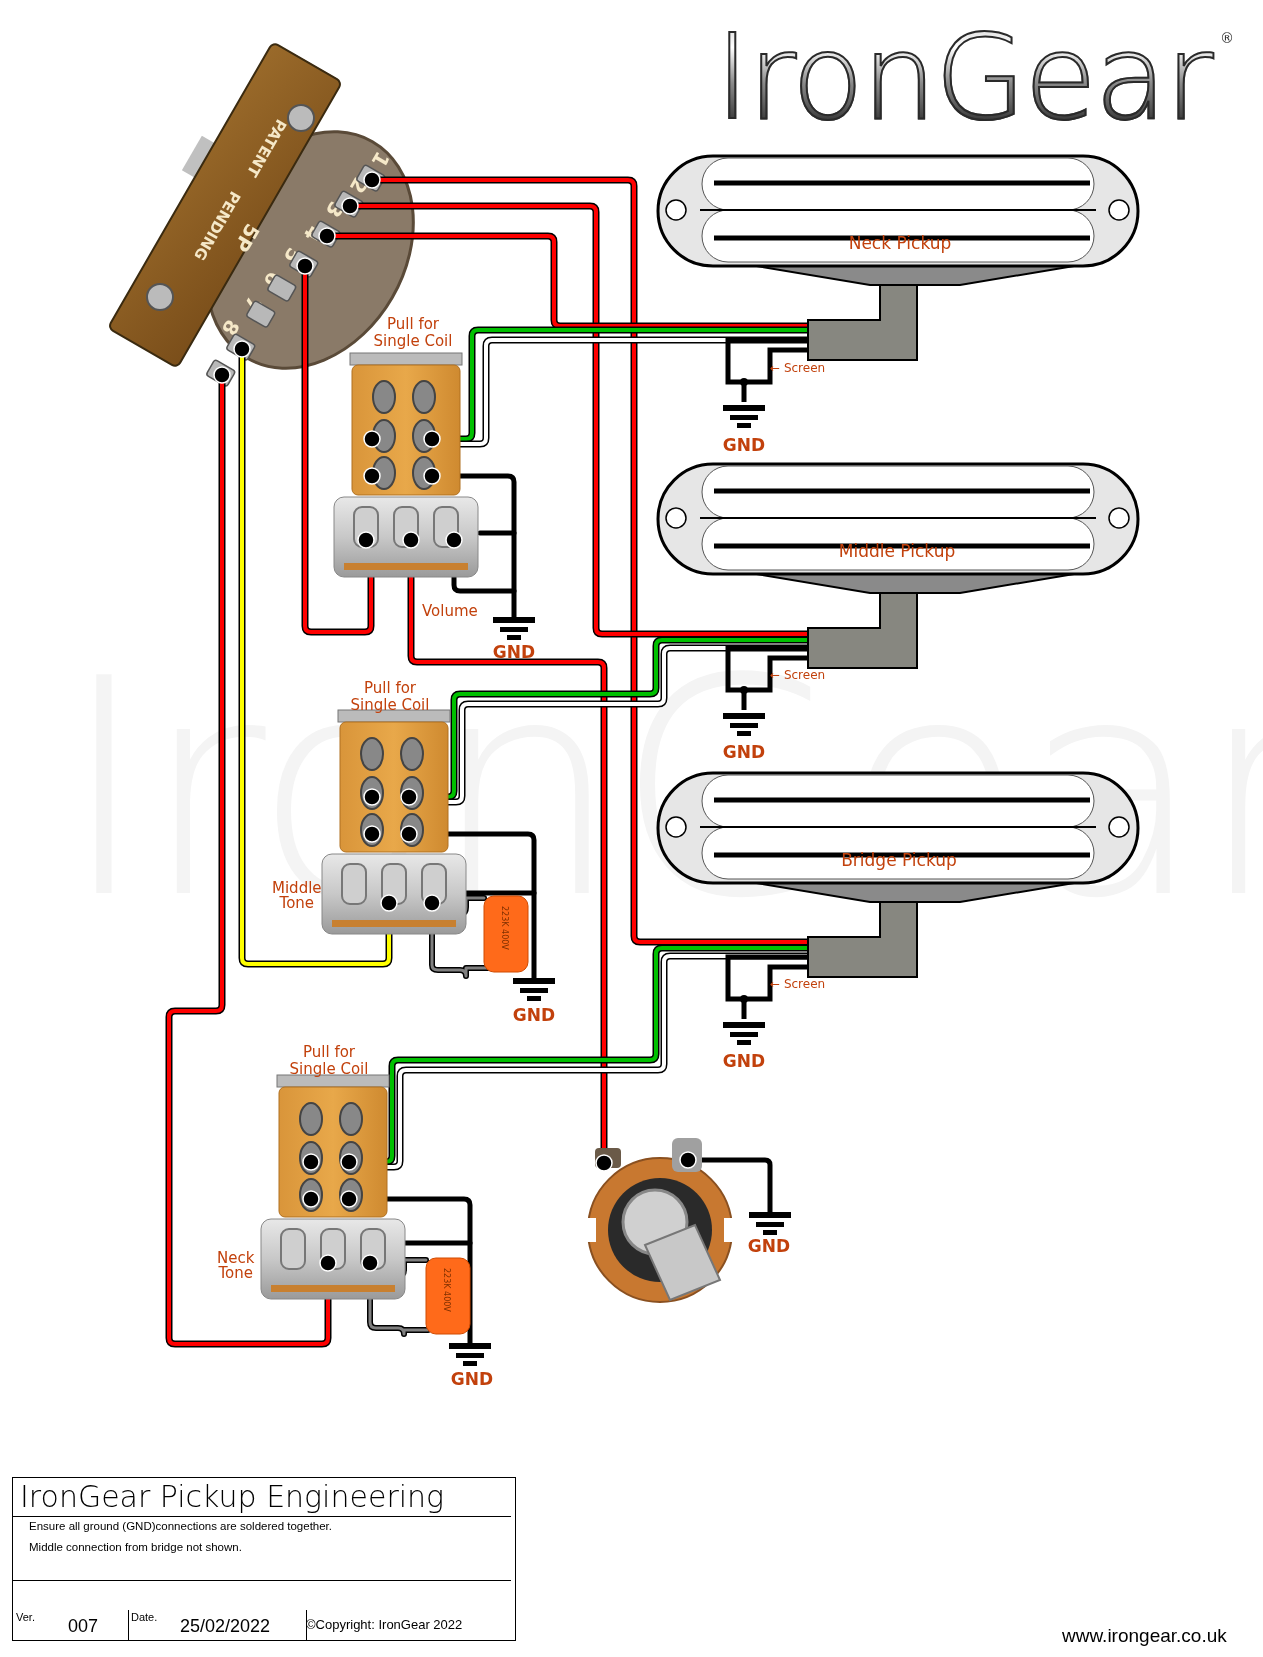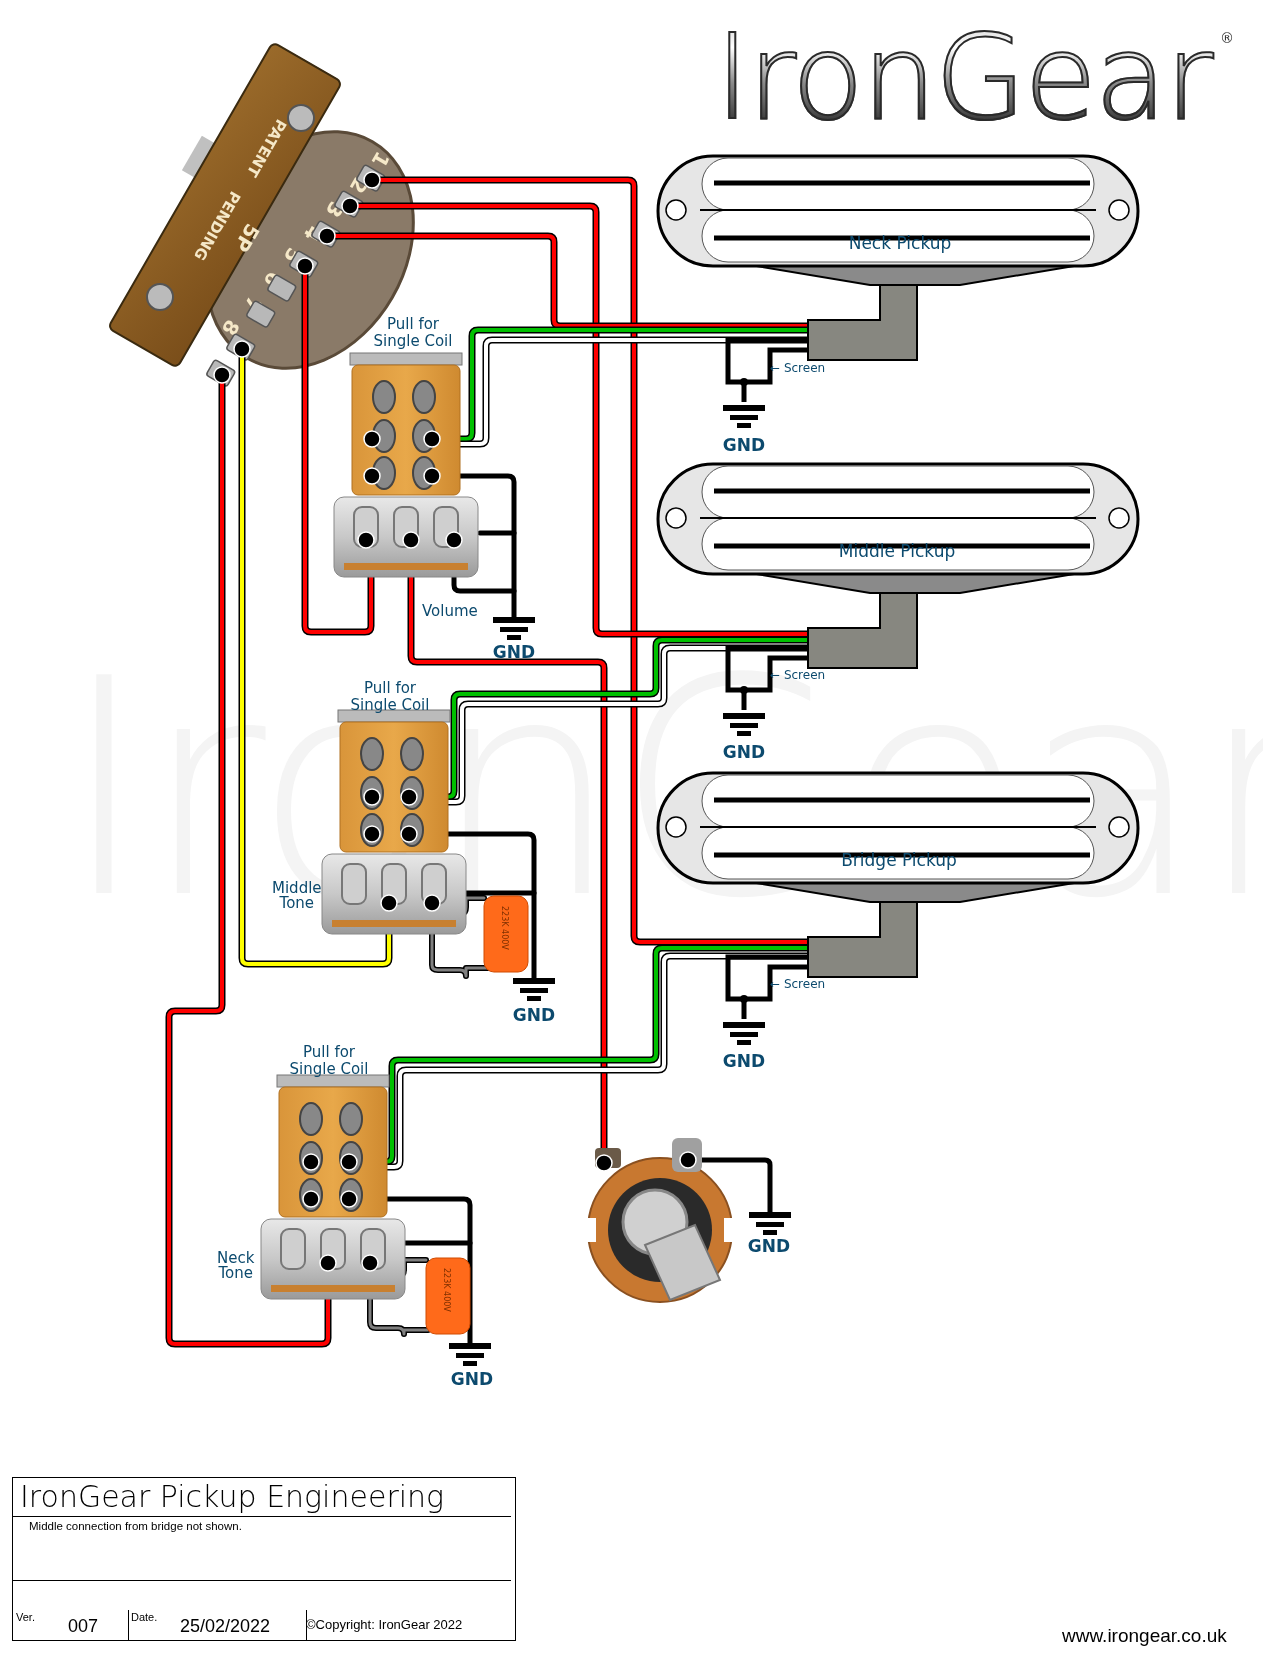--- a/index.html
+++ b/index.html
@@ -3,21 +3,21 @@
 <meta charset="utf-8">
 <style>
   html, body { margin:0; padding:0; background:#ffffff; }
   body { width:1263px; height:1657px; position:relative; overflow:hidden; font-family:"DejaVu Sans", sans-serif; }
   #canvas { position:absolute; left:0; top:0; width:1263px; height:1657px; }
   .brand { position:absolute; left:715px; top:18px; font-family:"DejaVu Sans", sans-serif; font-size:118px; font-weight:300; letter-spacing:-2px; color:#555; line-height:1;
     background:linear-gradient(180deg,#cfcfcf 0%,#fff 25%,#8a8a8a 55%,#1a1a1a 100%); -webkit-background-clip:text; background-clip:text; -webkit-text-fill-color:transparent;
     -webkit-text-stroke:2px #2a2a2a; }
   .reg { position:absolute; left:1220px; top:30px; font-size:14px; color:#333; }
   .watermark { position:absolute; left:60px; top:640px; font-size:300px; color:#f4f4f4; font-weight:200; letter-spacing:-6px; line-height:1; }
-  .lbl { position:absolute; font-family:"DejaVu Sans", sans-serif; color:#0c4a6e; white-space:nowrap; }
+  .lbl { position:absolute; font-family:"DejaVu Sans", sans-serif; color:#c2410c; white-space:nowrap; }
   .lbl.c { text-align:center; transform:translateX(-50%); }
   .pull { font-size:15px; line-height:17px; }
   .gnd { font-size:17px; font-weight:bold; }
   .pk { font-size:17px; }
   .scr { font-size:12px; }
   .knob { font-size:15px; line-height:15px; text-align:center; }
   .tb { position:absolute; left:12px; top:1477px; width:504px; height:164px; border:1.5px solid #000; box-sizing:border-box; font-family:"Liberation Sans", sans-serif; }
   .tb .row { position:absolute; left:0; right:4px; border-bottom:1.5px solid #000; }
   .tb .title { top:0; height:38px; font-size:30px; line-height:38px; padding-left:7px; font-family:"DejaVu Sans", sans-serif; font-weight:300; letter-spacing:0px; }
   .tb .notes { top:38px; height:64px; font-size:11.5px; line-height:21px; padding-left:16px; }
@@ -350,20 +350,21 @@
     <div>Neck</div>
     <div>Tone</div>
   </div>
 <div class="lbl c gnd" style="left:472px;top:1369px">GND</div>
 
 <div class="lbl c gnd" style="left:769px;top:1236px">GND</div>
 
 <div class="tb">
   <div class="row title">IronGear Pickup Engineering</div>
   <div class="row notes">
+    <div>Ensure all ground (GND)connections are soldered together.</div>
     <div>Middle connection from bridge not shown.</div>
   </div>
   <div class="row ver">
     <div class="cell" style="left:0;width:115px">
       <span class="k">Ver.</span>
       <span class="v" style="left:55px">007</span>
     </div>
     <div class="cell" style="left:115px;width:178px">
       <span class="k">Date.</span>
       <span class="v" style="left:52px">25/02/2022</span>

